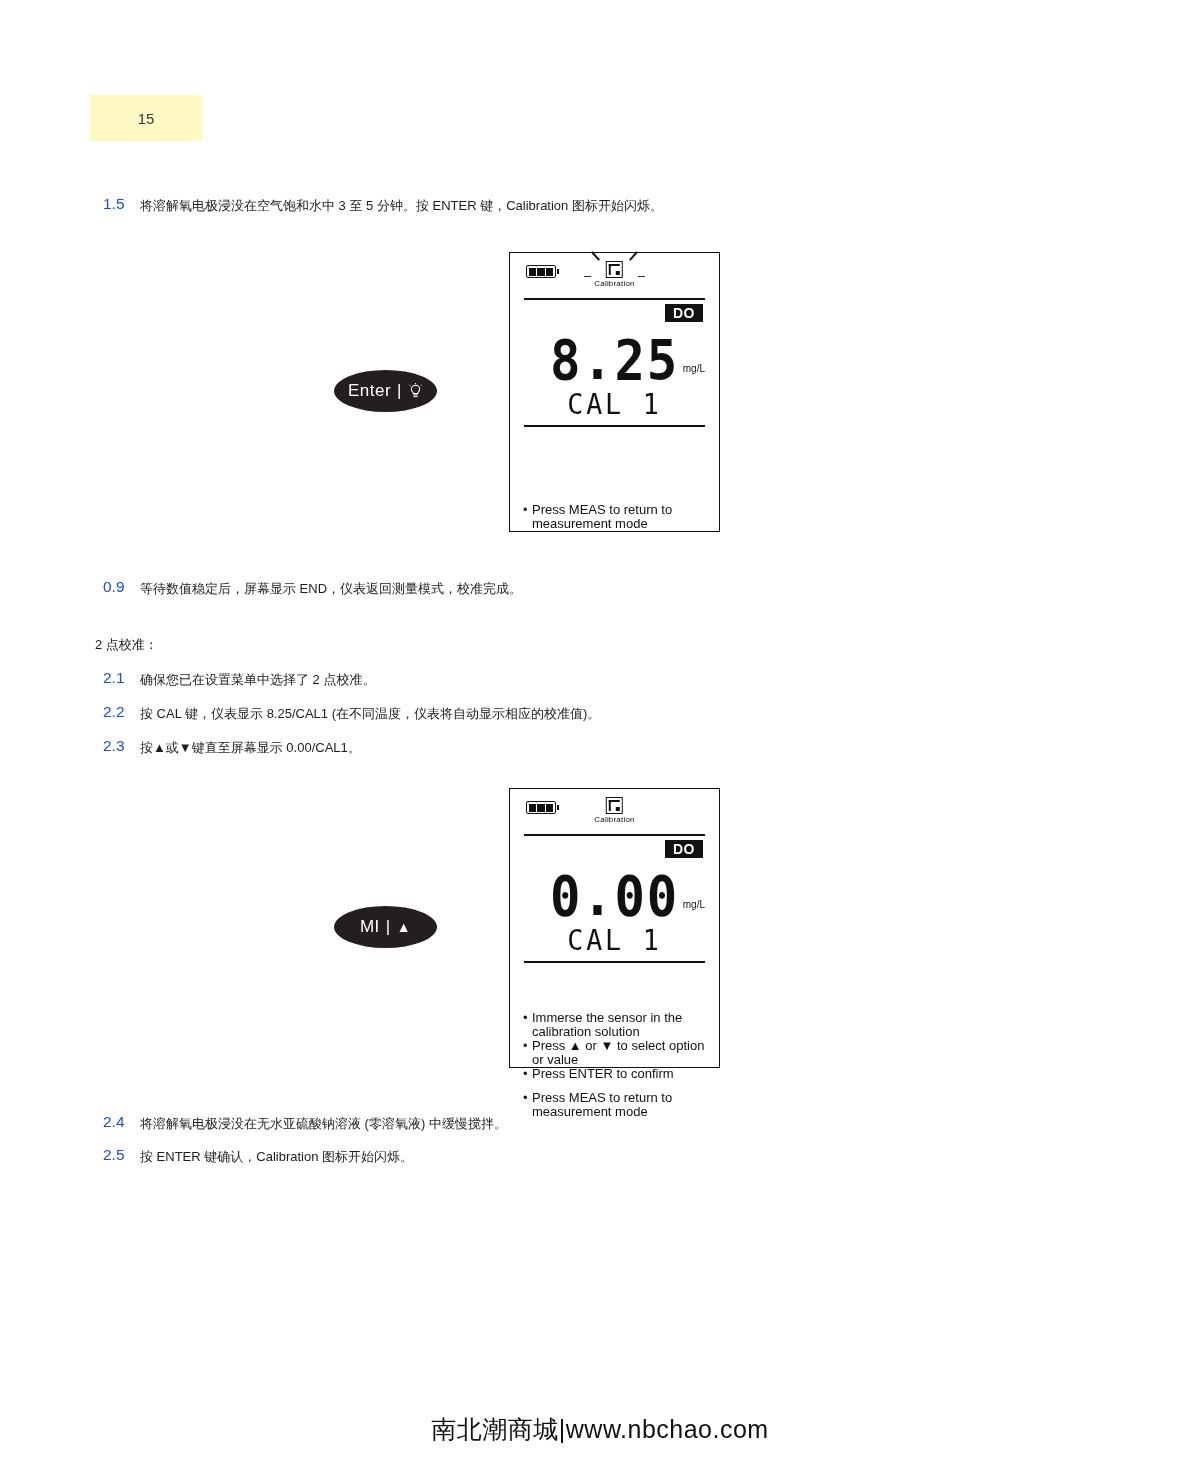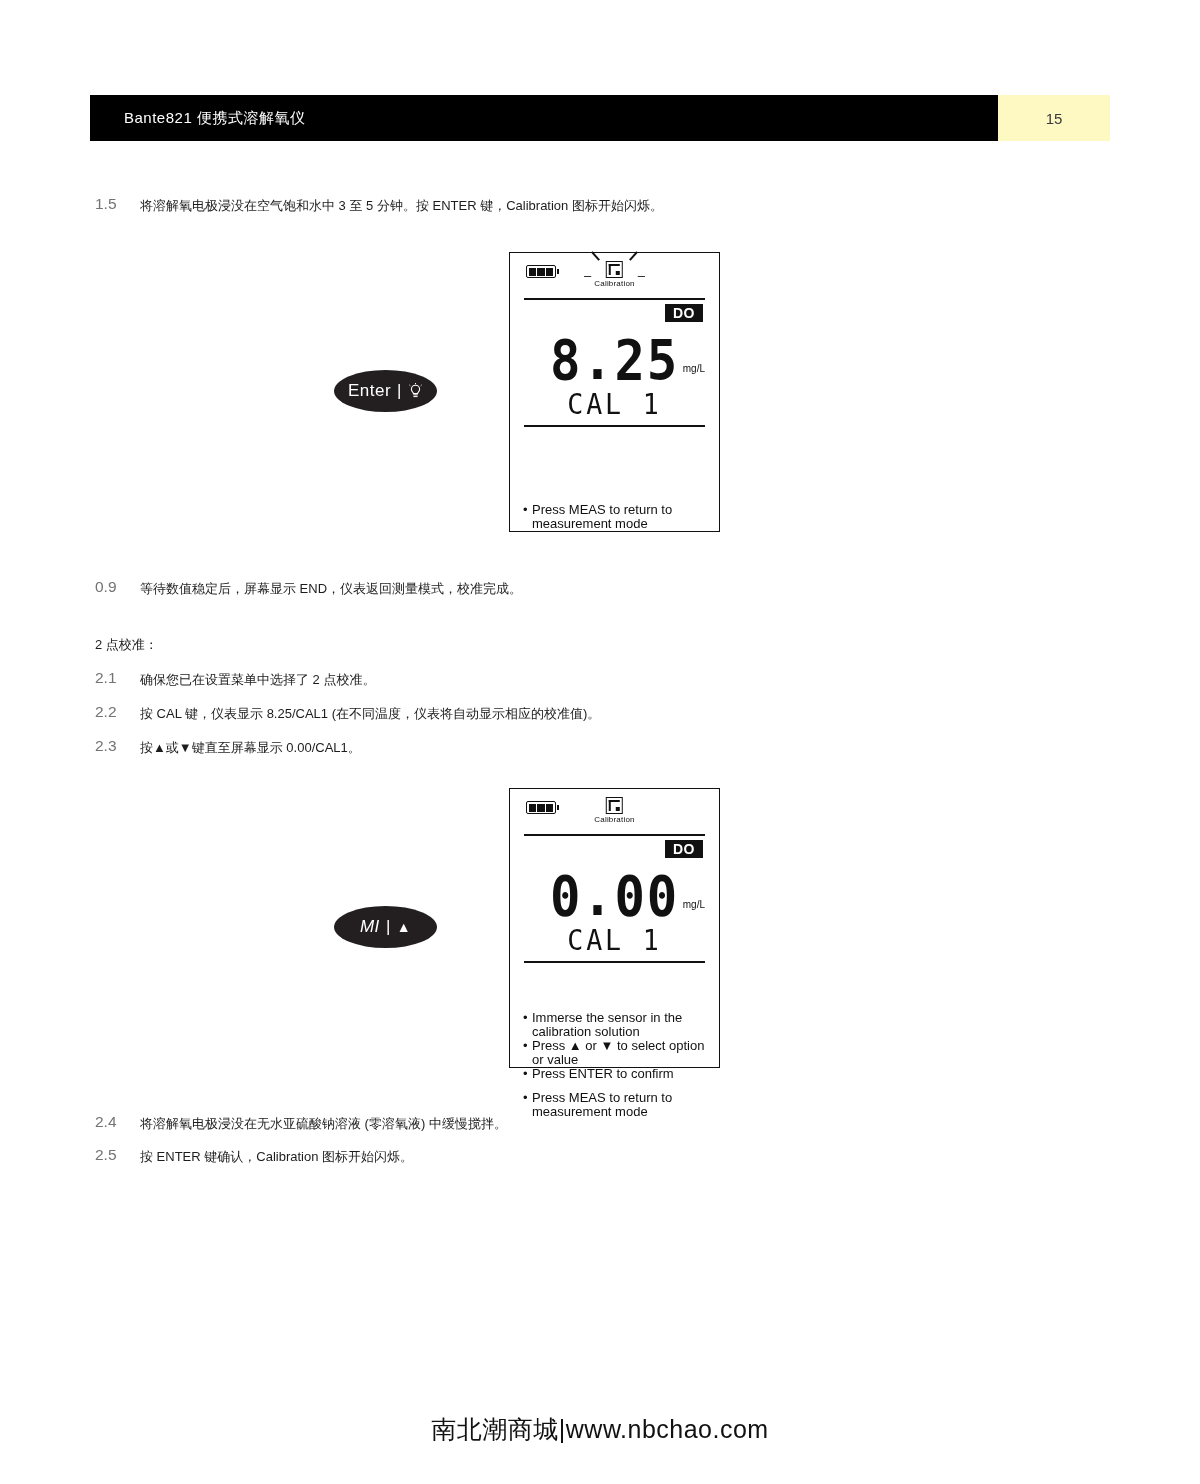--- a/index.html
+++ b/index.html
@@ -52,21 +52,22 @@
   .para {
     position: absolute;
     font-size: 13px;
     line-height: 22px;
     color: #1d1d1d;
     white-space: nowrap;
   }
   .num {
     position: absolute;
     font-size: 15.5px;
-    color: #737373;
+    color: #1d4ed8;
+    margin-left: 8px;
   }
 
   
   .key-oval {
     position: absolute;
     background: #231f20;
     border-radius: 50%;
     color: #ffffff;
     display: flex;
     align-items: center;
@@ -248,23 +249,20 @@
     text-align: center;
     font-size: 25px;
     color: #111;
     letter-spacing: 0.5px;
   }
 </style>
 </head>
 <body>
 
 <div class="header">
-  <div class="header-bar">
-    <span class="header-title">Bante821 便携式溶解氧仪</span>
-  </div>
   <div class="header-page">
     <span>15</span>
   </div>
 </div>
 
 <div class="num" style="left:95px; top:195px;">1.5</div>
 <div class="para" style="left:140px; top:195px;">将溶解氧电极浸没在空气饱和水中 3 至 5 分钟。按 ENTER 键，Calibration 图标开始闪烁。</div>
 
 <div class="key-oval" style="left:334px; top:370px; width:103px; height:42px;">
   <span>Enter</span>
@@ -322,21 +320,21 @@
 
 <div class="num" style="left:95px; top:669px;">2.1</div>
 <div class="para" style="left:140px; top:669px;">确保您已在设置菜单中选择了 2 点校准。</div>
 
 <div class="num" style="left:95px; top:703px;">2.2</div>
 <div class="para" style="left:140px; top:703px;">按 CAL 键，仪表显示 8.25/CAL1 (在不同温度，仪表将自动显示相应的校准值)。</div>
 
 <div class="num" style="left:95px; top:737px;">2.3</div>
 <div class="para" style="left:140px; top:737px;">按▲或▼键直至屏幕显示 0.00/CAL1。</div>
 
-<div class="key-oval" style="left:334px; top:906px; width:103px; height:42px;font-style:italic;">
+<div class="key-oval" style="left:334px; top:906px; width:103px; height:42px;">
   <span>MI</span>
   <span class="sep">|</span>
   <span style="font-size:14px;">▲</span>
 </div>
 
 <div class="lcd" style="left:509px; top:788px; width:211px; height:280px;">
   <div class="lcd-top">
     <div class="battery">
         <i></i>
         <i></i>

